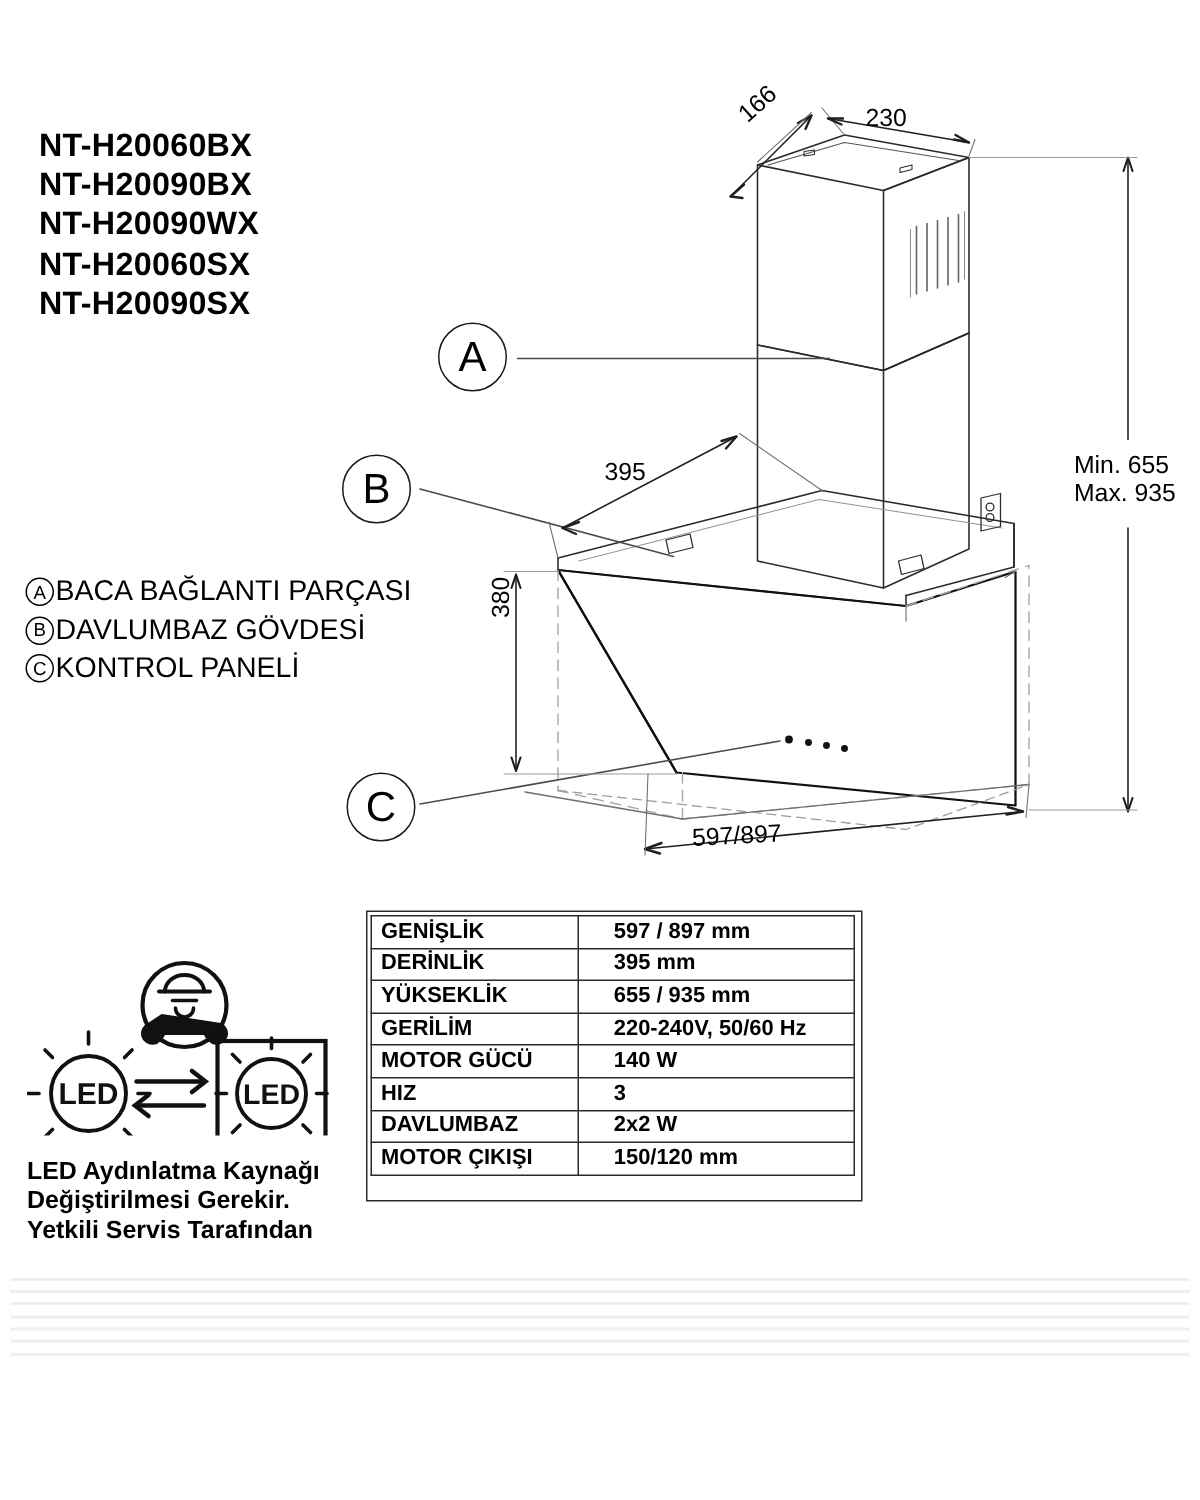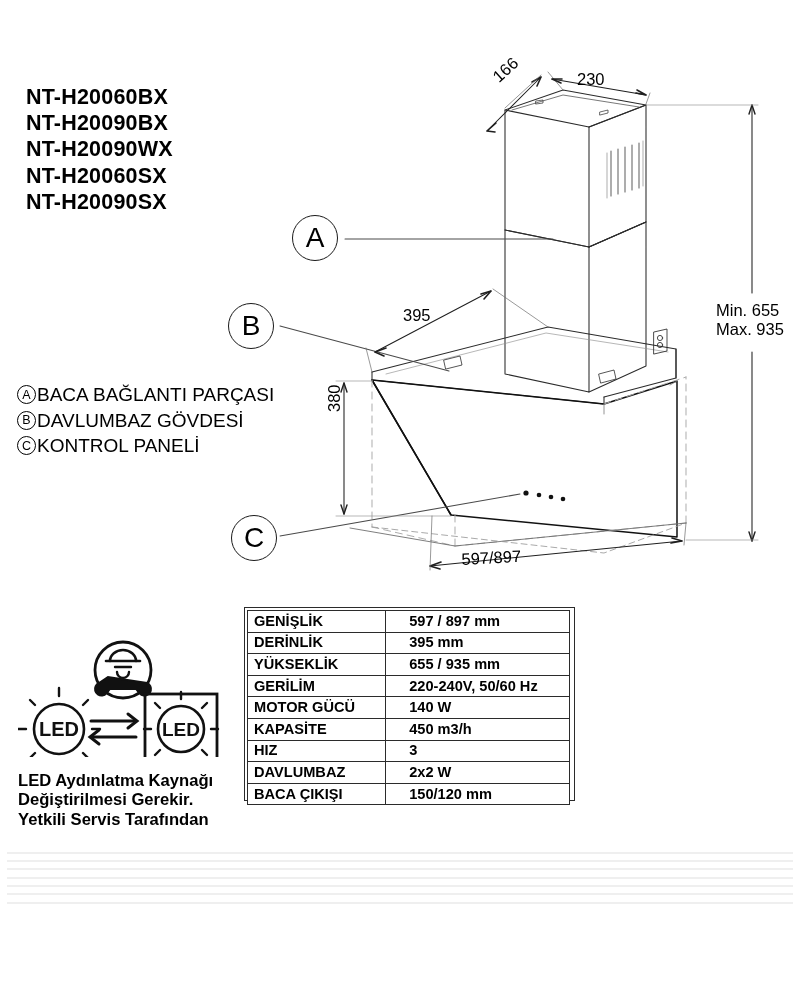--- a/index.html
+++ b/index.html
@@ -270,33 +270,29 @@
       </tr>
       <tr>
         <td class="k">GERİLİM</td>
         <td class="v">220-240V, 50/60 Hz</td>
       </tr>
       <tr>
         <td class="k">MOTOR GÜCÜ</td>
         <td class="v">140 W</td>
       </tr>
       <tr>
-        <td class="k">KAPASİTE</td>
-        <td class="v">450  m3/h</td>
-      </tr>
-      <tr>
         <td class="k">HIZ</td>
         <td class="v">3</td>
       </tr>
       <tr>
         <td class="k">DAVLUMBAZ</td>
         <td class="v">2x2 W</td>
       </tr>
       <tr>
-        <td class="k">BACA ÇIKIŞI</td>
+        <td class="k">MOTOR ÇIKIŞI</td>
         <td class="v">150/120 mm</td>
       </tr>
     </tbody>
   </table>
 
   <div id="led-block">
     <div id="led-icons">
       <svg viewBox="0 0 210 118" width="210" height="118">
         <g fill="none" stroke="#111" stroke-width="2.6" stroke-linecap="round">
 

